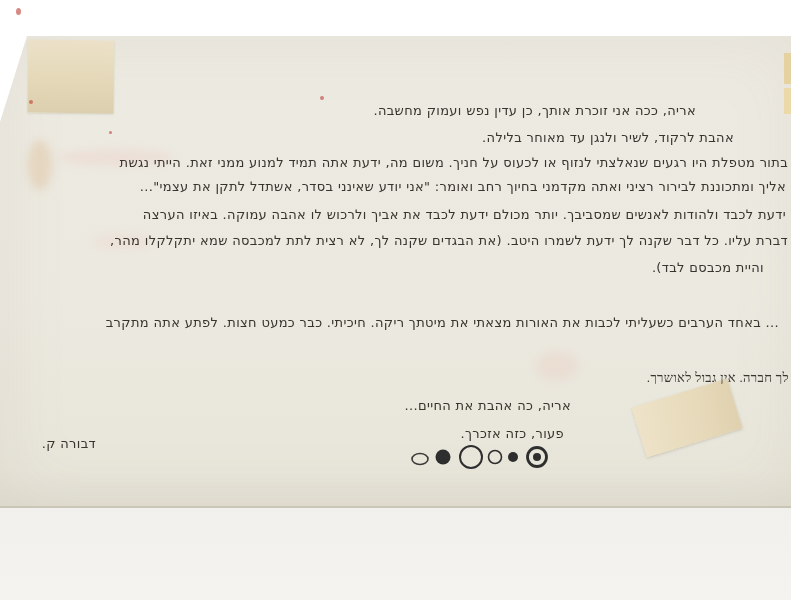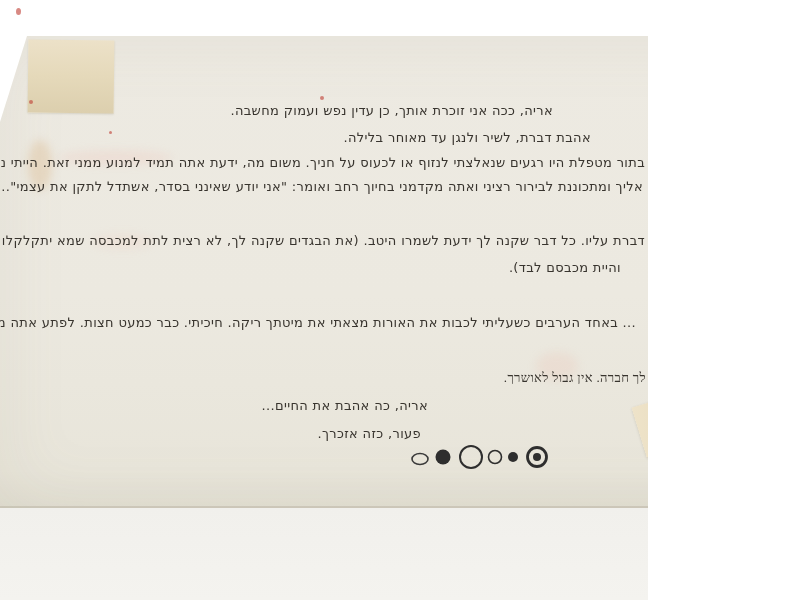--- a/index.html
+++ b/index.html
@@ -1,17 +1,17 @@
 <!DOCTYPE html>
 <html lang="he"><head>
 <meta charset="utf-8">
 <style>
   html,body{margin:0;padding:0;}
   body{width:800px;height:600px;background:#ffffff;font-family:"DejaVu Sans", sans-serif;}
-  #screen{position:relative;width:648px;height:600px;overflow:hidden;background:#ffffff;}
+  #screen{position:relative;width:791px;height:600px;overflow:hidden;background:#ffffff;}
 
   
   .paper{
     position:absolute;left:0;top:36px;width:800px;height:472px;
     background:linear-gradient(180deg,#edeae2 0%,#ece9e0 55%,#e8e5da 92%,#e2dfd3 100%);
     clip-path:polygon(27px 0,800px 0,800px 472px,0 472px,0 86px);
     box-shadow:inset 0 0 70px rgba(150,140,110,0.10);
   }
   .paper-edge{position:absolute;left:0;top:506px;width:800px;height:3px;background:rgba(120,112,90,.18);}
   .scan-bottom{
@@ -81,23 +81,24 @@
   <div class="smudge sm1"></div>
   <div class="smudge sm2"></div>
   <div class="smudge sm3"></div>
   <div class="smudge sm4"></div>
   <div class="speck sp1"></div>
   <div class="speck sp2"></div>
   <div class="speck sp3"></div>
   <div class="speck sp4"></div>
 
   <div class="line l1">אריה, ככה אני זוכרת אותך, כן עדין נפש ועמוק מחשבה.</div>
-  <div class="line l2">אהבת דברת, לשיר ולנגן עד מאוחר בלילה.</div>
+  <div class="line l2">אהבת לרקוד, לשיר ולנגן עד מאוחר בלילה.</div>
   <div class="line l3">בתור מטפלת היו רגעים שנאלצתי לנזוף או לכעוס על חניך. משום מה, ידעת אתה תמיד למנוע ממני זאת. הייתי נגשת</div>
   <div class="line l4">אליך ומתכוננת לבירור רציני ואתה מקדמני בחיוך רחב ואומר: "אני יודע שאינני בסדר, אשתדל לתקן את עצמי"...</div>
+  <div class="line l5">ידעת לכבד ולהודות לאנשים שמסביבך. יותר מכולם ידעת לכבד את אביך ולרכוש לו אהבה עמוקה. באיזו הערצה</div>
   <div class="line l6">דברת עליו. כל דבר שקנה לך ידעת לשמרו היטב. (את הבגדים שקנה לך, לא רצית לתת למכבסה שמא יתקלקלו מהר,</div>
   <div class="line l7">והיית מכבסם לבד).</div>
   <div class="line l9">... באחד הערבים כשעליתי לכבות את האורות מצאתי את מיטתך ריקה. חיכיתי. כבר כמעט חצות. לפתע אתה מתקרב</div>
   <div class="line l11">לך חברה. אין גבול לאושרך.</div>
   <div class="line l12">אריה, כה אהבת את החיים...</div>
   <div class="line l13">פעור, כזה אזכרך.</div>
   <div class="line sig">דבורה ק.</div>
 
   <svg class="doodle" width="150" height="28" viewBox="0 0 150 28">
     <ellipse cx="10" cy="15" rx="8" ry="5.5" fill="none" stroke="#3a3a3a" stroke-width="1.6"></ellipse>

